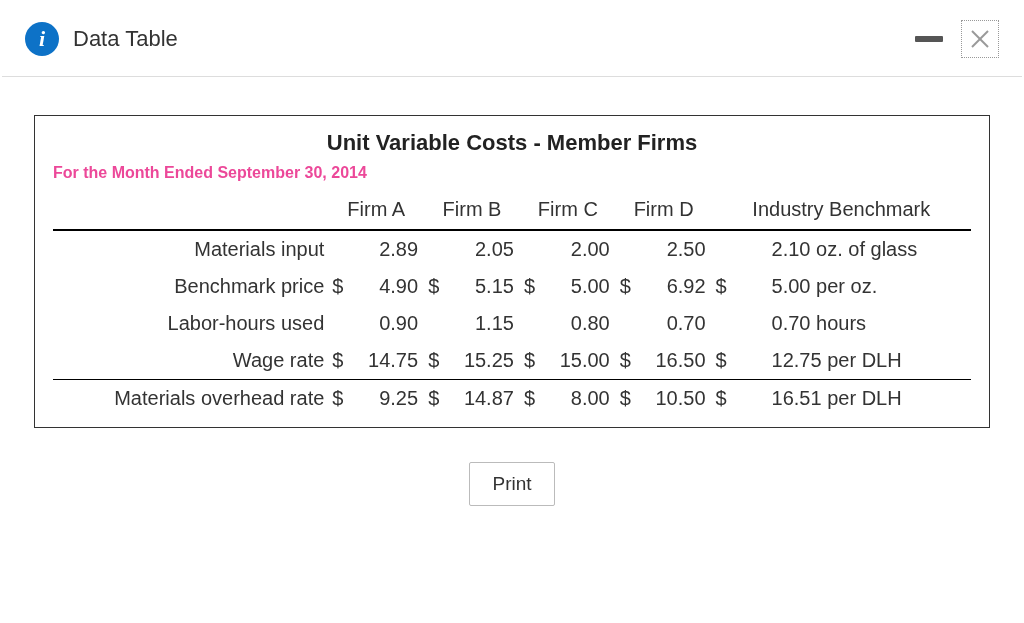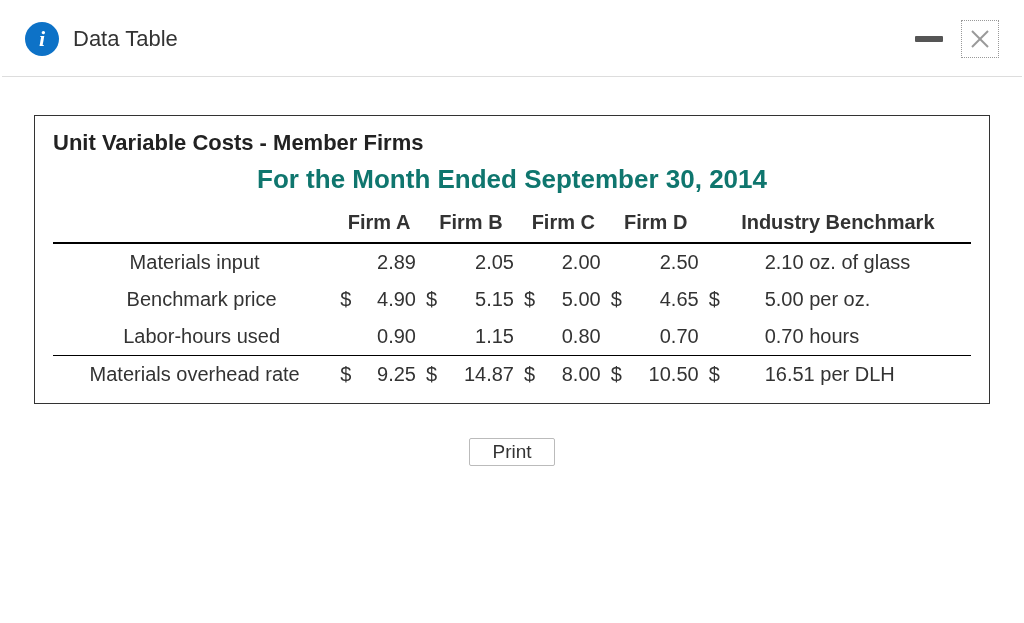--- a/index.html
+++ b/index.html
@@ -8,34 +8,34 @@
     .header-left { display: flex; align-items: center; gap: 14px; }
     .info-icon { width: 34px; height: 34px; border-radius: 50%; background: #0d72c7; color: #fff; display: flex; align-items: center; justify-content: center; font-family: Georgia, serif; font-style: italic; font-weight: bold; font-size: 22px; }
     .title { font-size: 22px; color: #333; text-align: right; }
     .header-right { display: flex; align-items: center; gap: 18px; }
     .minimize-icon { width: 28px; height: 6px; background: #555; border-radius: 1px; }
     .close-btn { width: 38px; height: 38px; border: 1px dotted #999; display: flex; align-items: center; justify-content: center; color: #888; cursor: pointer; }
     .close-btn svg { width: 24px; height: 24px; stroke: #999; stroke-width: 2; }
     .divider { border: none; border-top: 1px solid #ddd; margin: 0 2px; }
     .content { padding: 38px 34px 20px 34px; }
     .table-frame { border: 1px solid #333; padding: 14px 18px 10px 18px; }
-    .tbl-title { font-weight: bold; font-size: 22px; color: #222; margin-bottom: 8px; }
-    .tbl-subtitle { text-align: center; font-weight: bold; font-size: 26px; color: #0f766e; margin-bottom: 10px; }
+    .tbl-title { text-align: center; font-weight: bold; font-size: 22px; color: #222; margin-bottom: 8px; }
+    .tbl-subtitle { text-align: left; font-weight: bold; font-size: 16px; color: #ec4899; margin-bottom: 10px; }
     table { width: 100%; border-collapse: collapse; font-size: 20px; }
-    thead th { font-weight: bold; padding: 6px 4px 8px 4px; border-bottom: 2px solid #000; text-align: center; }
+    thead th { font-weight: normal; padding: 6px 4px 8px 4px; border-bottom: 2px solid #000; text-align: center; }
     thead th.rowlabel-th { text-align: left; }
     tbody td { padding: 7px 4px; vertical-align: middle; }
-    td.rowlabel { text-align: center; white-space: nowrap; }
+    td.rowlabel { text-align: right; white-space: nowrap; }
     td.indent { padding-left: 18px; }
     td.cur { text-align: left; width: 20px; padding-right: 0; }
     td.val { text-align: right; padding-right: 6px; white-space: nowrap; }
     td.bench { text-align: left; padding-left: 40px; white-space: nowrap; }
     tbody tr.lastrow td { border-top: 1px solid #000; }
     .button-row { display: flex; justify-content: center; gap: 18px; margin-top: 34px; }
-    .btn { border: 1px solid #bbb; background: #fff; padding: 2px 22px; font-size: 19px; color: #333; cursor: pointer; border-radius: 2px; }
+    .btn { border: 1px solid #bbb; background: #fff; padding: 10px 22px; font-size: 19px; color: #333; cursor: pointer; border-radius: 2px; }
   </style>
 </head>
 <body>
 
 <div class="header">
   <div class="header-left">
     <div class="info-icon">i</div>
     <div class="title">Data Table</div>
   </div>
   <div class="header-right">
@@ -83,36 +83,49 @@
           </tr>
           <tr>
             <td class="rowlabel indent">Benchmark price</td>
             <td class="cur">$</td>
             <td class="val">4.90</td>
             <td class="cur">$</td>
             <td class="val">5.15</td>
             <td class="cur">$</td>
             <td class="val">5.00</td>
             <td class="cur">$</td>
-            <td class="val">4.65</td>
+            <td class="val">6.92</td>
             <td class="cur">$</td>
             <td class="bench">5.00 per oz.</td>
           </tr>
           <tr>
             <td class="rowlabel indent">Labor-hours used</td>
             <td class="cur"></td>
             <td class="val">0.90</td>
             <td class="cur"></td>
             <td class="val">1.15</td>
             <td class="cur"></td>
             <td class="val">0.80</td>
             <td class="cur"></td>
             <td class="val">0.70</td>
             <td class="cur"></td>
             <td class="bench">0.70 hours</td>
+          </tr>
+          <tr>
+            <td class="rowlabel indent">Wage rate</td>
+            <td class="cur">$</td>
+            <td class="val">14.75</td>
+            <td class="cur">$</td>
+            <td class="val">15.25</td>
+            <td class="cur">$</td>
+            <td class="val">15.00</td>
+            <td class="cur">$</td>
+            <td class="val">16.50</td>
+            <td class="cur">$</td>
+            <td class="bench">12.75 per DLH</td>
           </tr>
           <tr class="lastrow">
             <td class="rowlabel">Materials overhead rate</td>
             <td class="cur">$</td>
             <td class="val">9.25</td>
             <td class="cur">$</td>
             <td class="val">14.87</td>
             <td class="cur">$</td>
             <td class="val">8.00</td>
             <td class="cur">$</td>

